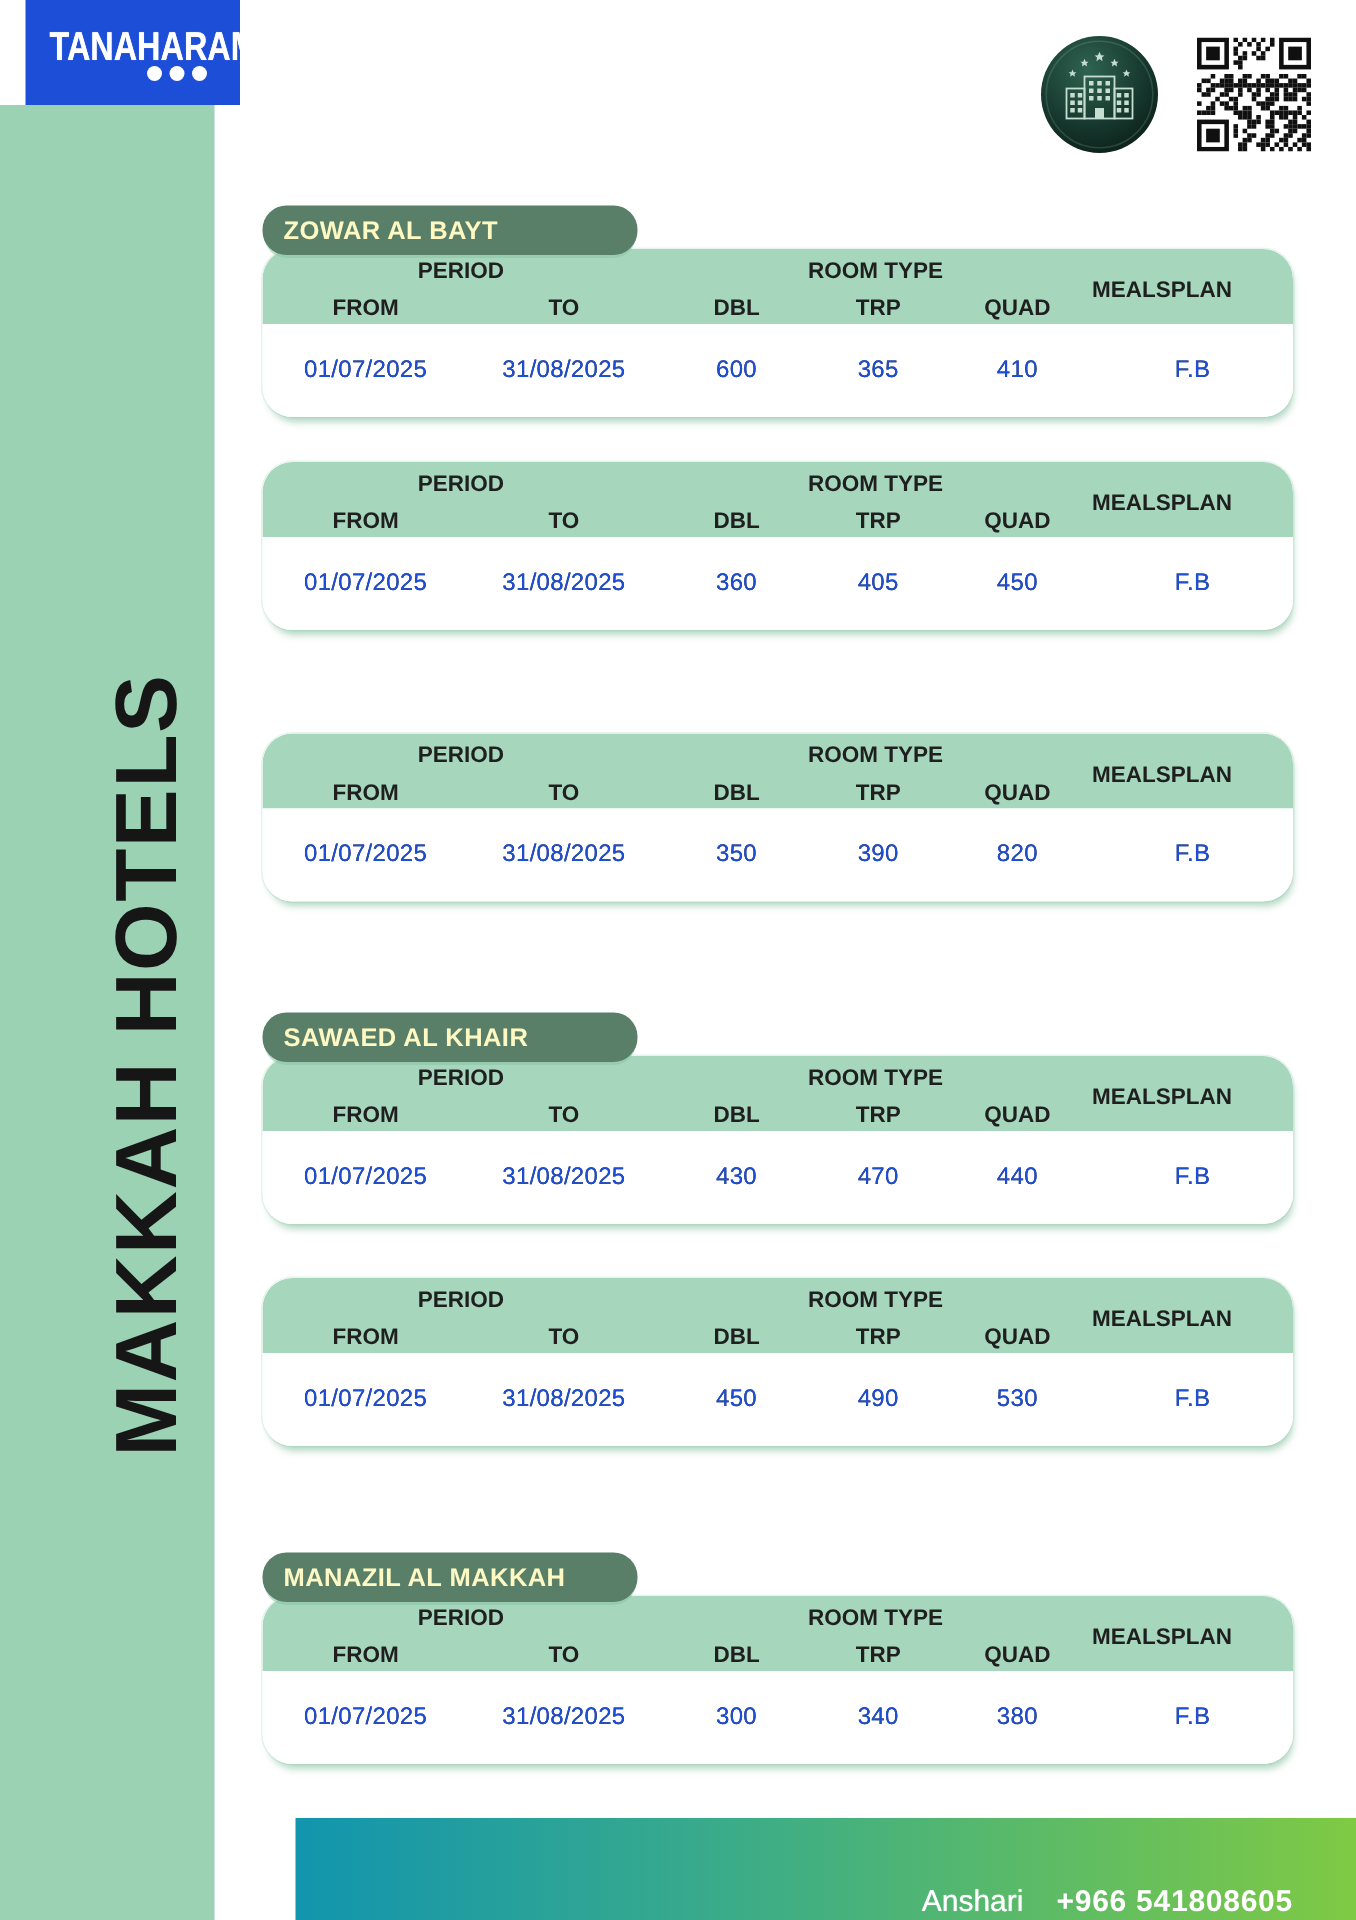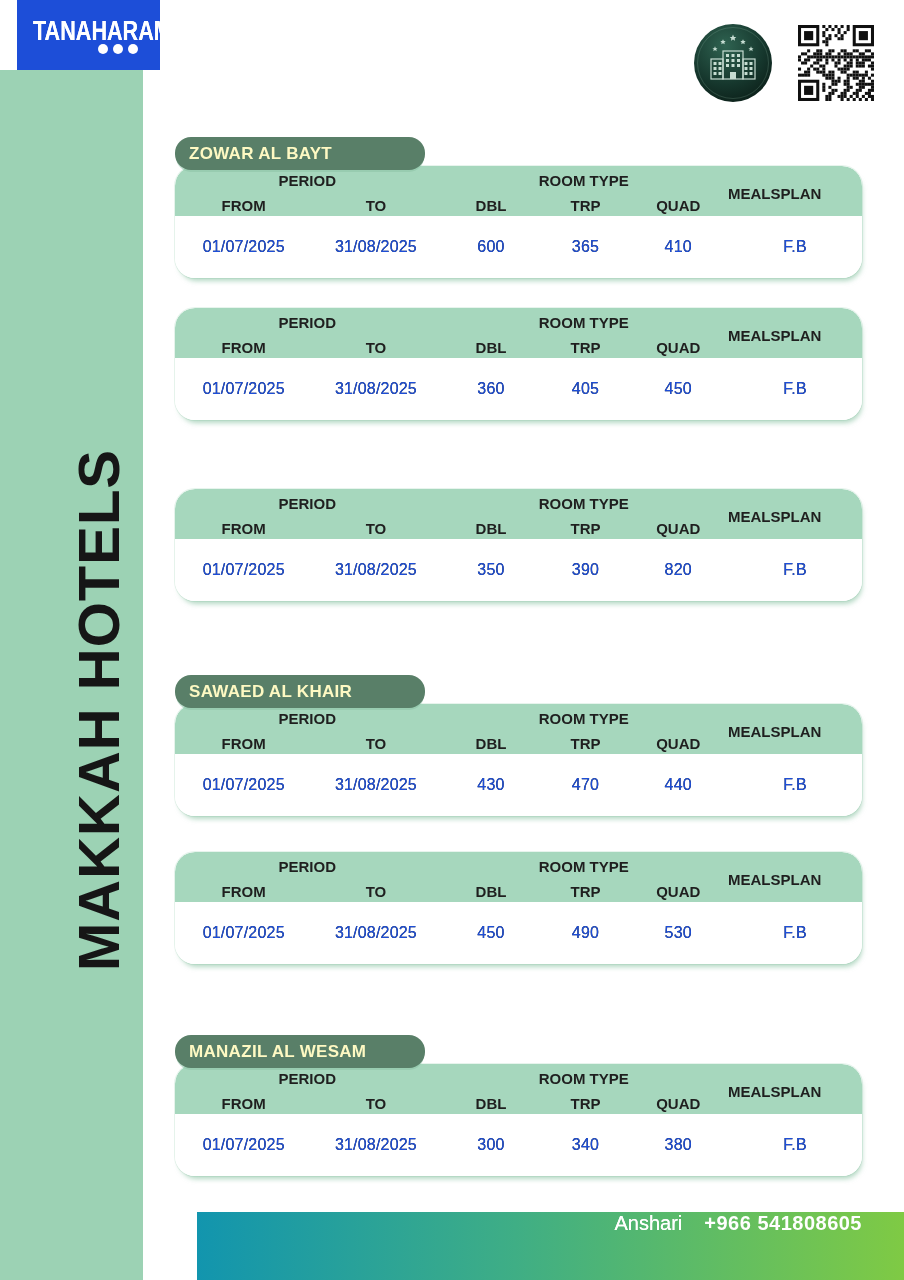--- a/index.html
+++ b/index.html
@@ -41,21 +41,21 @@
   .hm{grid-column:6;grid-row:1/3;display:flex;flex-direction:row;line-height:23px;}
   .hsub{grid-row:2;}
   .c1{grid-column:1}.c2{grid-column:2}.c3{grid-column:3}.c4{grid-column:4}.c5{grid-column:5}.c6{grid-column:6}
   .trow{display:grid;grid-template-columns:20% 18.5% 15% 12.5% 14.5% 19.5%;height:62px;
         align-items:center;text-align:center;background:#ffffff;color:#1d4ed8;font-size:16px;
         text-shadow:0 0 .4px #222;letter-spacing:.2px;}
 
   
   .footer{position:absolute;left:197px;top:1212px;width:707px;height:68px;
           background:linear-gradient(90deg,#1295ae 0%,#3fae85 45%,#7fca44 100%);
-          display:flex;align-items:flex-start;justify-content:flex-end;gap:22px;
+          display:flex;align-items:flex-end;justify-content:flex-end;gap:22px;
           padding-right:42px;box-sizing:border-box;color:#ffffff;font-size:20px;}
   .footer .name{font-weight:normal;text-shadow:0 0 .5px #fff;}
   .footer .phone{font-weight:bold;letter-spacing:.5px;}
 </style>
 </head>
 <body>
 
 <div class="page">
 
   <div class="brand-box">
@@ -478,21 +478,21 @@
         <div class="c2">31/08/2025</div>
         <div class="c3">450</div>
         <div class="c4">490</div>
         <div class="c5">530</div>
         <div class="c6">F.B</div>
       </div>
     </div>
   </section>
 
   <section class="hotel h6">
-    <div class="tab"><span>MANAZIL AL WESAM</span></div>
+    <div class="tab"><span>MANAZIL AL MAKKAH</span></div>
     <div class="card">
       <div class="thead">
         <div class="hp">PERIOD</div>
         <div class="hr">ROOM TYPE</div>
         <div class="hm">
           <span>MEALS</span>
           <span>PLAN</span>
         </div>
         <div class="c1 hsub">FROM</div>
         <div class="c2 hsub">TO</div>

